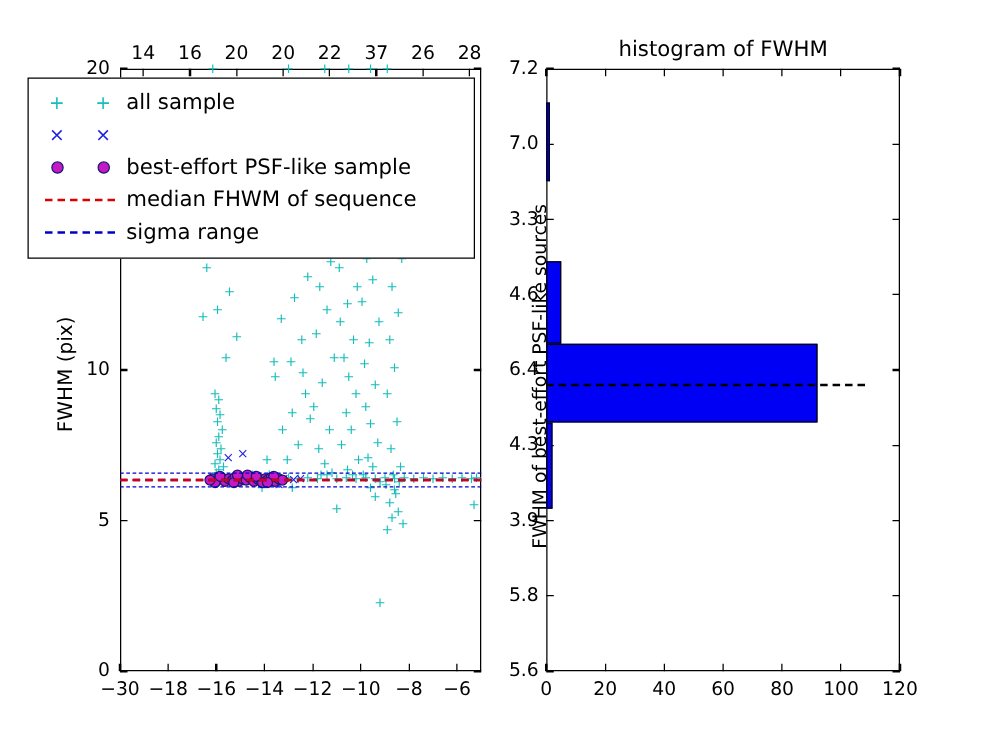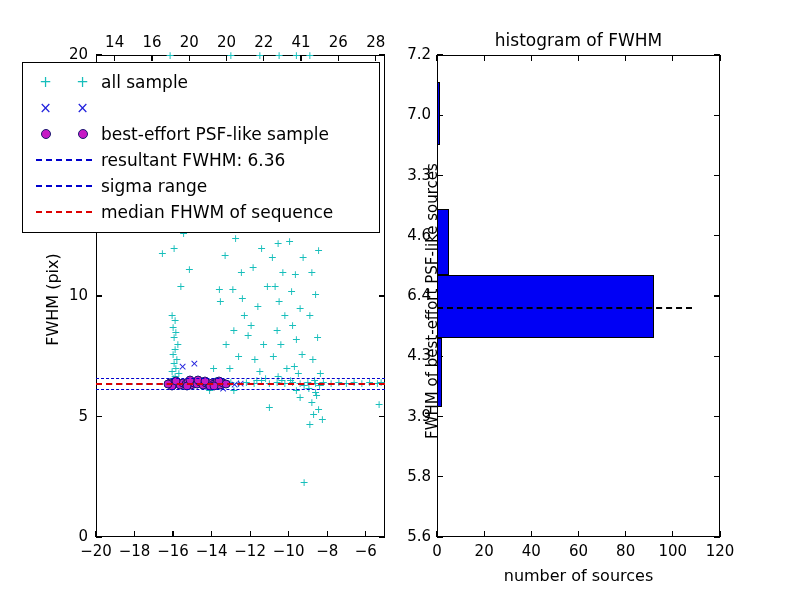--- a/index.html
+++ b/index.html
@@ -75,21 +75,21 @@
 <div id="root">
 
   <div id="left-frame" class="frame"></div>
 
 
 
   <div class="axis-title" id="left-ylabel" style="left:-8px;top:290px;transform:rotate(-90deg);transform-origin:center;width:120px;text-align:center;">FWHM (pix)</div>
 
   <div id="left-ticks">
       <div class="tick tick-v" style="left: 95.4px; top: 531px;"></div>
-      <div class="tick-label" style="left: 74px; top: 542px; width: 44px; text-align: center;">−20</div>
+      <div class="tick-label" style="left: 74px; top: 542px; width: 44px; text-align: center;">−30</div>
       <div class="tick tick-v" style="left: 133.933px; top: 531px;"></div>
       <div class="tick-label" style="left: 112.533px; top: 542px; width: 44px; text-align: center;">−18</div>
       <div class="tick tick-v" style="left: 172.467px; top: 531px;"></div>
       <div class="tick-label" style="left: 151.067px; top: 542px; width: 44px; text-align: center;">−16</div>
       <div class="tick tick-v" style="left: 211px; top: 531px;"></div>
       <div class="tick-label" style="left: 189.6px; top: 542px; width: 44px; text-align: center;">−14</div>
       <div class="tick tick-v" style="left: 249.533px; top: 531px;"></div>
       <div class="tick-label" style="left: 228.133px; top: 542px; width: 44px; text-align: center;">−12</div>
       <div class="tick tick-v" style="left: 288.067px; top: 531px;"></div>
       <div class="tick-label" style="left: 266.667px; top: 542px; width: 44px; text-align: center;">−10</div>
@@ -109,21 +109,21 @@
       <div class="tick-label" style="left: 92.6452px; top: 33px; width: 44px; text-align: center;">14</div>
       <div class="tick tick-v" style="left: 151.335px; top: 55px;"></div>
       <div class="tick-label" style="left: 129.935px; top: 33px; width: 44px; text-align: center;">16</div>
       <div class="tick tick-v" style="left: 188.626px; top: 55px;"></div>
       <div class="tick-label" style="left: 167.226px; top: 33px; width: 44px; text-align: center;">20</div>
       <div class="tick tick-v" style="left: 225.916px; top: 55px;"></div>
       <div class="tick-label" style="left: 204.516px; top: 33px; width: 44px; text-align: center;">20</div>
       <div class="tick tick-v" style="left: 263.206px; top: 55px;"></div>
       <div class="tick-label" style="left: 241.806px; top: 33px; width: 44px; text-align: center;">22</div>
       <div class="tick tick-v" style="left: 300.497px; top: 55px;"></div>
-      <div class="tick-label" style="left: 279.097px; top: 33px; width: 44px; text-align: center;">41</div>
+      <div class="tick-label" style="left: 279.097px; top: 33px; width: 44px; text-align: center;">37</div>
       <div class="tick tick-v" style="left: 337.787px; top: 55px;"></div>
       <div class="tick-label" style="left: 316.387px; top: 33px; width: 44px; text-align: center;">26</div>
       <div class="tick tick-v" style="left: 375.077px; top: 55px;"></div>
       <div class="tick-label" style="left: 353.677px; top: 33px; width: 44px; text-align: center;">28</div>
       <div class="tick tick-h" style="left: 379px; top: 536.4px;"></div>
       <div class="tick tick-h" style="left: 379px; top: 415.9px;"></div>
       <div class="tick tick-h" style="left: 379px; top: 295.4px;"></div>
       <div class="tick tick-h" style="left: 379px; top: 54.4px;"></div>
     </div>
   <div id="left-points">
@@ -362,21 +362,20 @@
       <div class="hline blue-dash" style="left: 96px; width: 289px; top: 382.724px; border-top-color: rgb(0, 0, 204);"></div>
       <div class="hline red-dash" style="left: 96px; width: 289px; top: 382.724px; border-top-color: rgb(221, 0, 0);"></div>
       <div class="hline blue-dashdot" style="left: 96px; width: 289px; top: 378.145px; border-top-color: rgb(0, 0, 204);"></div>
       <div class="hline blue-dashdot" style="left: 96px; width: 289px; top: 388.508px; border-top-color: rgb(0, 0, 204);"></div>
     </div>
 
   <div id="right-frame" class="frame"></div>
 
   <div class="panel-title" id="right-title" style="left:437px;top:30px;width:283px;text-align:center;">histogram of FWHM</div>
 
-  <div class="axis-title" id="right-xlabel" style="left:437px;top:566px;width:283px;text-align:center;">number of sources</div>
 
   <div class="axis-title" id="right-ylabel" style="left:282px;top:292px;transform:rotate(-90deg);transform-origin:center;width:300px;text-align:center;font-size:15px;">FWHM of best-effort PSF-like sources</div>
 
   <div id="right-ticks">
       <div class="tick tick-v" style="left: 436.4px; top: 531px;"></div>
       <div class="tick-label" style="left: 415px; top: 542px; width: 44px; text-align: center;">0</div>
       <div class="tick tick-v" style="left: 483.567px; top: 531px;"></div>
       <div class="tick-label" style="left: 462.167px; top: 542px; width: 44px; text-align: center;">20</div>
       <div class="tick tick-v" style="left: 530.733px; top: 531px;"></div>
       <div class="tick-label" style="left: 509.333px; top: 542px; width: 44px; text-align: center;">40</div>
@@ -447,31 +446,25 @@
       </div>
       <div class="leg-row">
         <div class="leg-key">
           <div class="k-dot" style="background: rgb(197, 25, 197);"></div>
           <div class="k-dot" style="background: rgb(197, 25, 197);"></div>
         </div>
         <div class="leg-txt">best-effort PSF-like sample</div>
       </div>
       <div class="leg-row">
         <div class="leg-key">
-          <div class="k-line" style="border-top: 2.2px dashed rgb(0, 0, 204);"></div>
+          <div class="k-line" style="border-top: 2.2px dashed rgb(221, 0, 0);"></div>
         </div>
-        <div class="leg-txt">resultant FWHM: 6.36</div>
+        <div class="leg-txt">median FHWM of sequence</div>
       </div>
       <div class="leg-row">
         <div class="leg-key">
           <div class="k-line" style="border-top: 2.2px dashed rgb(0, 0, 204);"></div>
         </div>
         <div class="leg-txt">sigma range</div>
       </div>
-      <div class="leg-row">
-        <div class="leg-key">
-          <div class="k-line" style="border-top: 2.2px dashed rgb(221, 0, 0);"></div>
-        </div>
-        <div class="leg-txt">median FHWM of sequence</div>
-      </div>
     </div>
 
 </div>
 
 </body></html>

